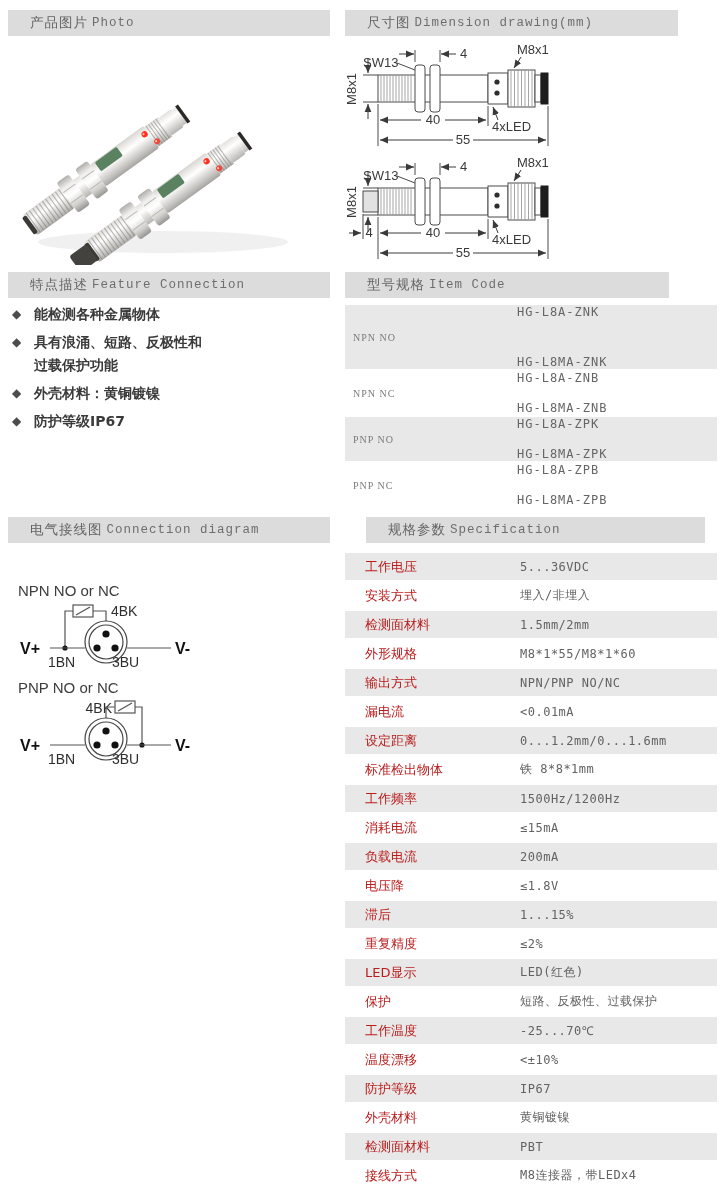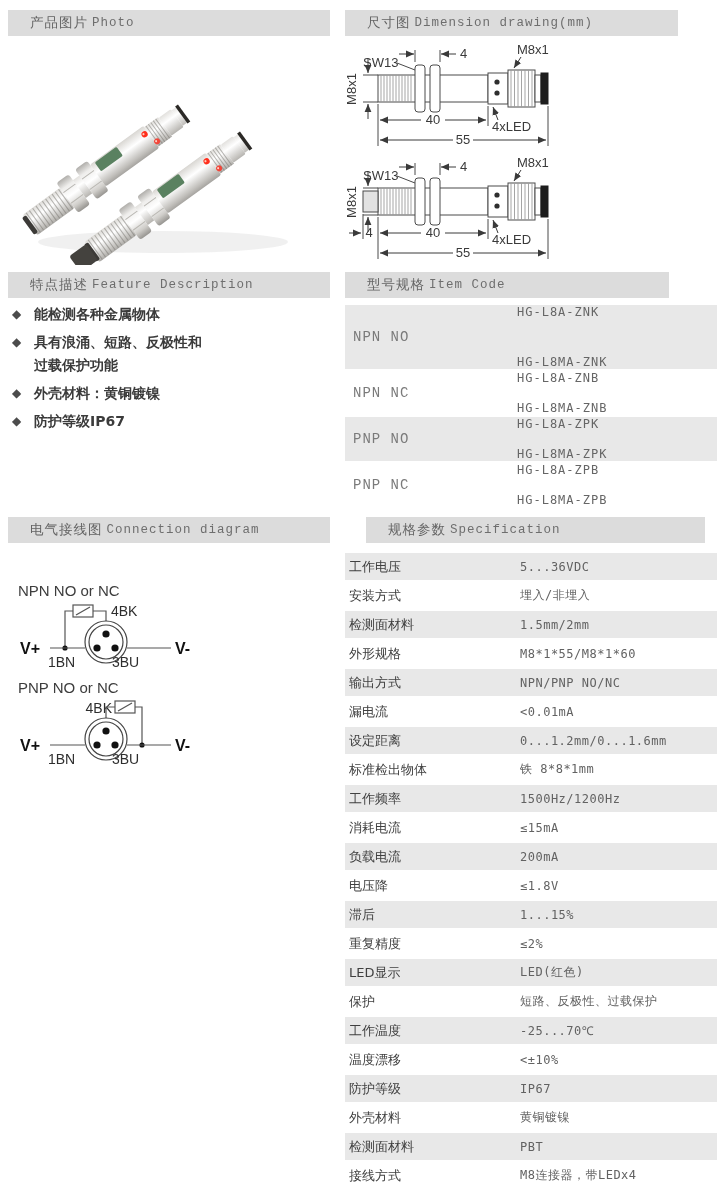--- a/index.html
+++ b/index.html
@@ -31,34 +31,34 @@
   .feat-lines { font-size:14px; font-weight:bold; color:#3b3b3b; line-height:23px; }
 
   
   .code-table { position:absolute; left:345px; top:305px; width:372px; }
   .code-row { display:flex; margin-bottom:2px; }
   .code-row.shaded { background:#e8e8e8; }
   .code-row.tall { height:64px; }
   .code-row.short { height:44px; }
   .code-type {
     width:172px; padding-left:8px; box-sizing:border-box; align-self:center;
-    font-family:Liberation Mono, monospace; font-size:14px; color:#7a7a7a; letter-spacing:1px;
+    font-family:Liberation Serif, serif; font-size:10px; color:#7a7a7a; letter-spacing:1px;
   }
   .code-list {
     display:flex; flex-direction:column; justify-content:space-between;
     font-family:"DejaVu Sans Mono", monospace; font-size:12px; color:#666; letter-spacing:1px;
   }
 
   
   .spec-table { position:absolute; left:345px; top:553px; width:372px; }
   .spec-row { height:27px; margin-bottom:2px; display:flex; align-items:center; }
   .spec-row.shaded { background:#e8e8e8; }
   .spec-label {
-    width:175px; padding-left:4px; box-sizing:border-box;
-    font-size:13px; color:#404040;
+    width:175px; padding-left:20px; box-sizing:border-box;
+    font-size:13px; color:#b91c1c;
   }
   .spec-value {
     font-family:"DejaVu Sans Mono", monospace; font-size:12px; color:#626262; letter-spacing:0.5px;
   }
 
   
   .dimtxt { font-family:"Liberation Sans", sans-serif; font-size:13px; fill:#3a3a3a; }
   .dt  { font-family:"Liberation Sans", sans-serif; font-size:15px; fill:#3d3d3d; }
   .dl  { font-family:"Liberation Sans", sans-serif; font-size:14px; fill:#2e2e2e; }
   .vb  { font-family:"Liberation Sans", sans-serif; font-size:16px; font-weight:bold; fill:#111; }
@@ -69,21 +69,21 @@
 <div class="sec-hdr" style="left:8px;top:10px;width:322px">
   <span class="hz">产品图片</span>
   <span class="he">Photo</span>
 </div>
 <div class="sec-hdr" style="left:345px;top:10px;width:333px">
   <span class="hz">尺寸图</span>
   <span class="he">Dimension drawing(mm)</span>
 </div>
 <div class="sec-hdr" style="left:8px;top:272px;width:322px">
   <span class="hz">特点描述</span>
-  <span class="he">Feature Description</span>
+  <span class="he">Feature Connection</span>
 </div>
 <div class="sec-hdr" style="left:345px;top:272px;width:324px">
   <span class="hz">型号规格</span>
   <span class="he">Item Code</span>
 </div>
 <div class="sec-hdr" style="left:8px;top:517px;width:322px">
   <span class="hz">电气接线图</span>
   <span class="he">Connection diagram</span>
 </div>
 <div class="sec-hdr" style="left:366px;top:517px;width:339px">

